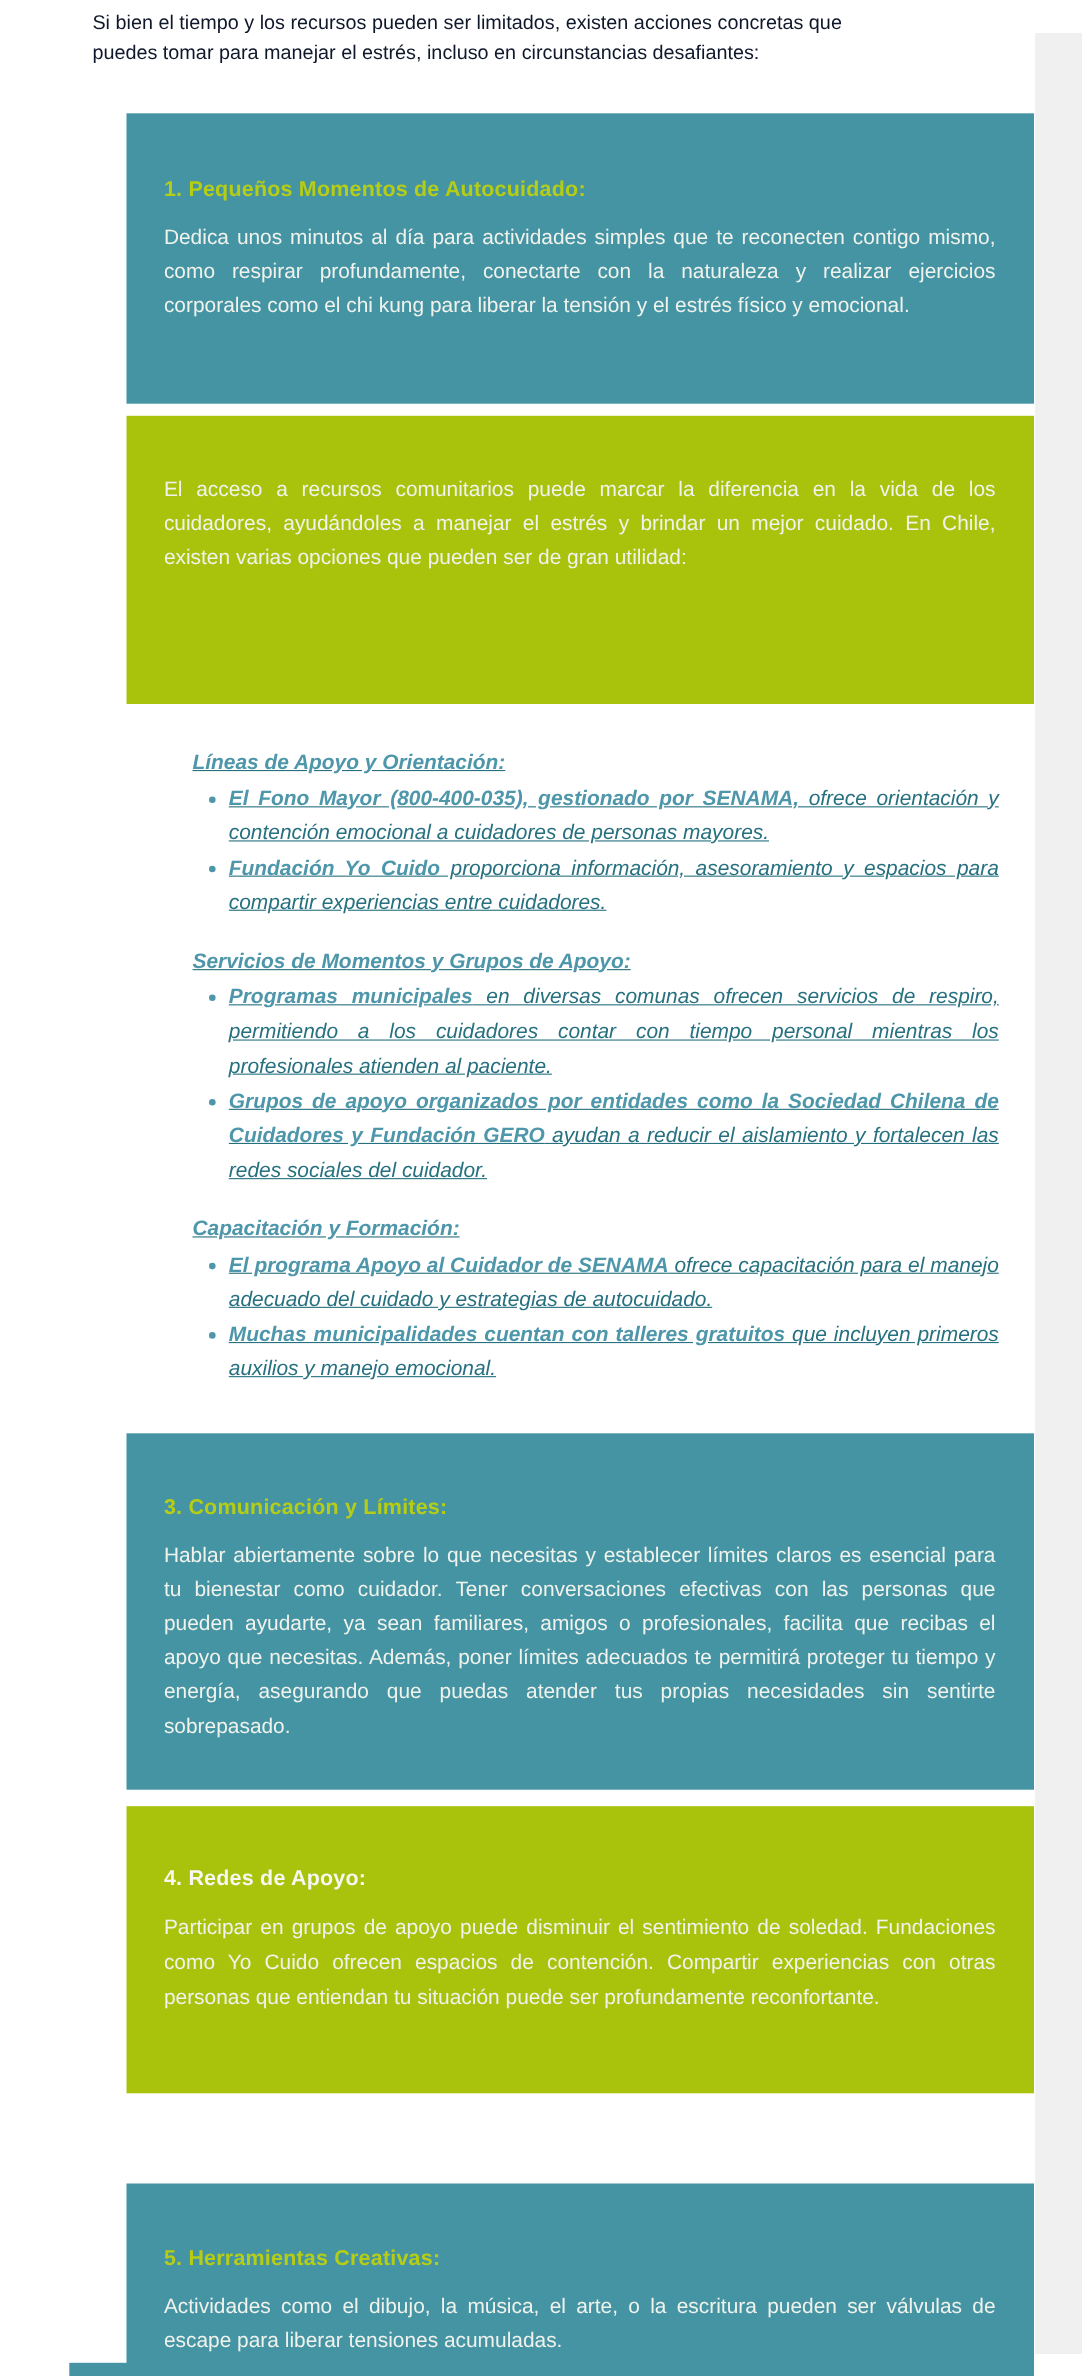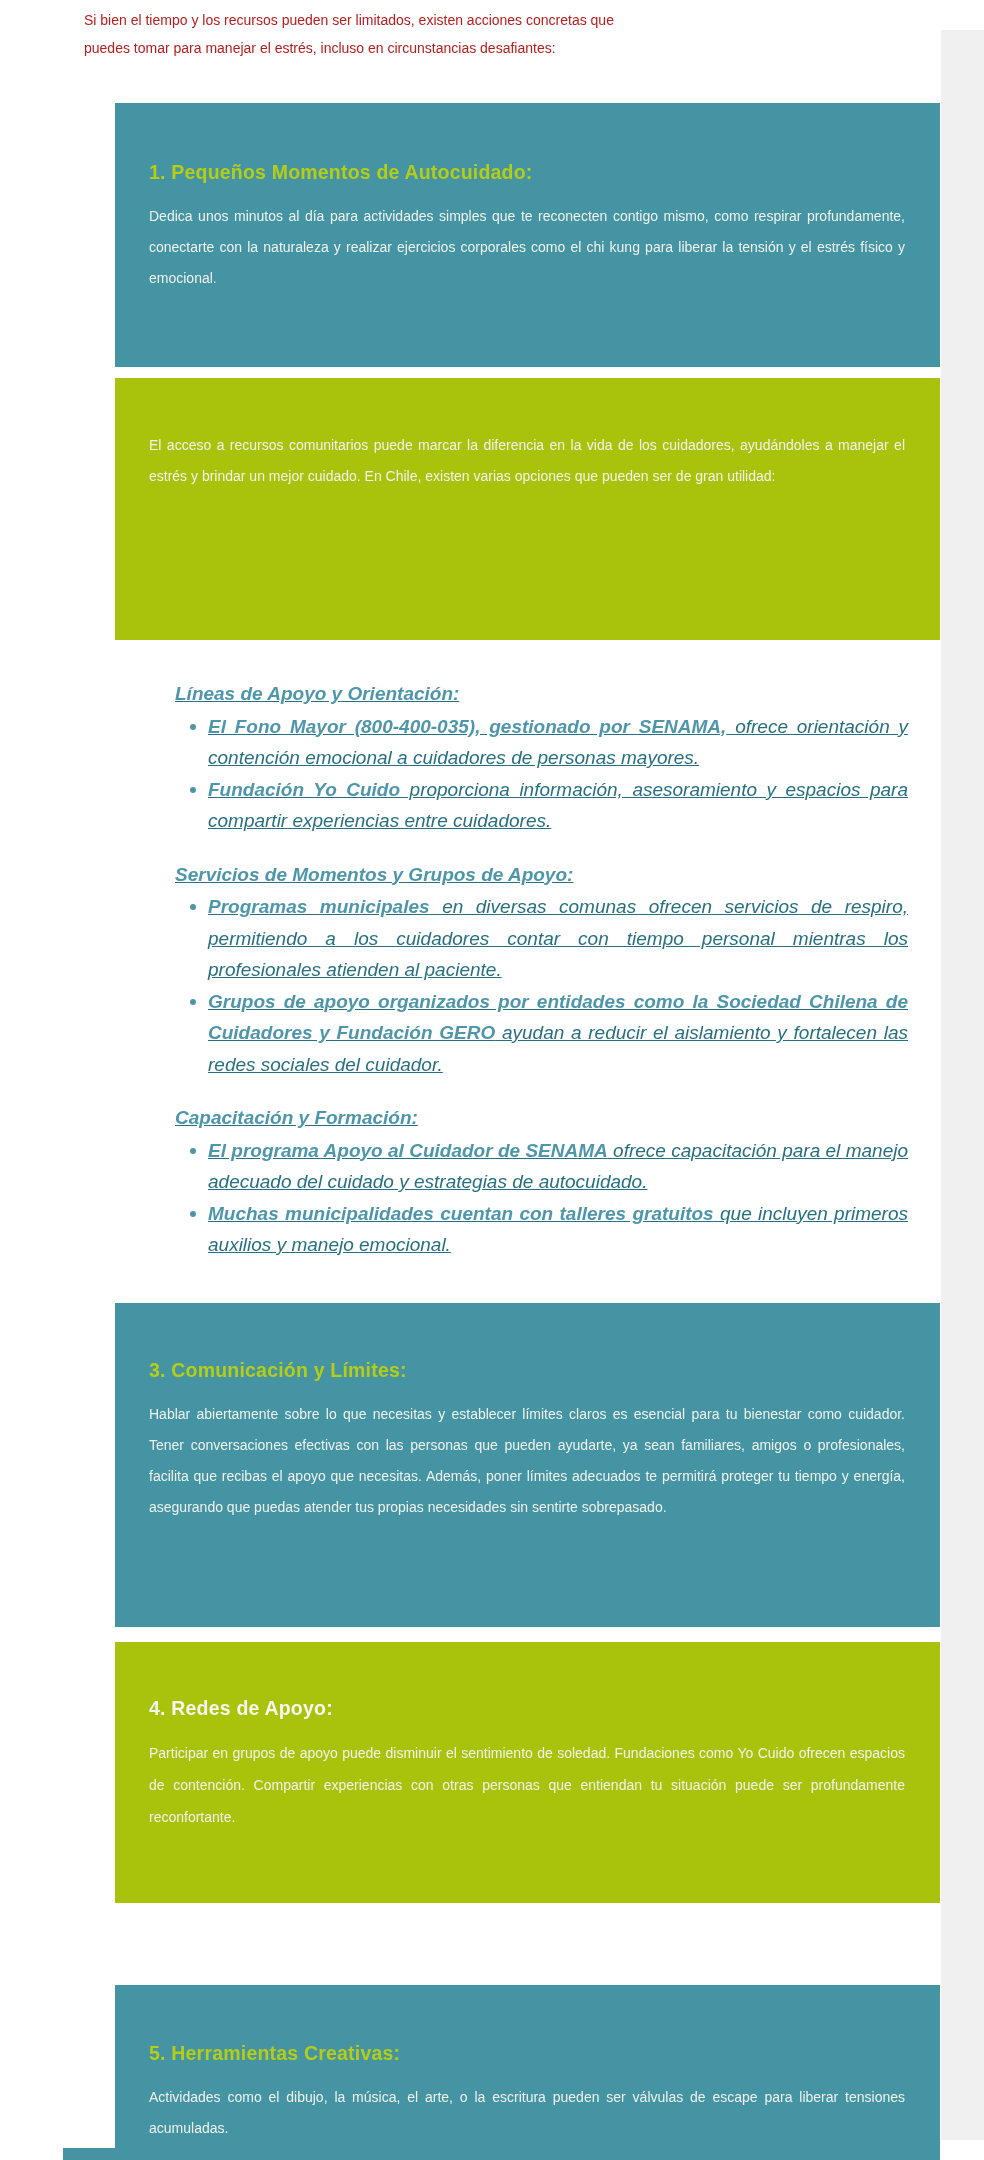--- a/index.html
+++ b/index.html
@@ -25,23 +25,23 @@
     top: 30px;
     width: 43px;
     height: 2110px;
     background: #f0f0f0;
   }
   .intro {
     position: absolute;
     left: 84px;
     top: 6px;
     width: 860px;
-    font-size: 14px;
+    font-size: 18px;
     line-height: 28px;
-    color: #b91c1c;
+    color: #0f172a;
     white-space: pre-line;
   }
   .block {
     position: absolute;
     left: 115px;
     width: 825px;
     box-sizing: border-box;
     padding-left: 34px;
     padding-right: 35px;
   }
@@ -52,21 +52,21 @@
     font-size: 19.5px;
     font-weight: 700;
     letter-spacing: 0.2px;
     line-height: 30px;
     white-space: pre-line;
   }
   .block.teal  h2 { color: #b6cd16; }
   .block.green h2 { color: #f5f7f0; }
   .block p {
     margin: 0;
-    font-size: 14px;
+    font-size: 19px;
     line-height: 31px;
     color: #f0f2ec;
     text-align: justify;
   }
   #b1 { top: 103px;  height: 264px; padding-top: 54px; }
   #b2 { top: 378px;  height: 262px; padding-top: 52px; }
   #b3 { top: 1303px; height: 324px; padding-top: 52px; }
   #b4 { top: 1642px; height: 261px; padding-top: 51px; }
   #b4 p { line-height: 32px; }
   #b5 { top: 1985px; height: 204px; padding-top: 53px; }

